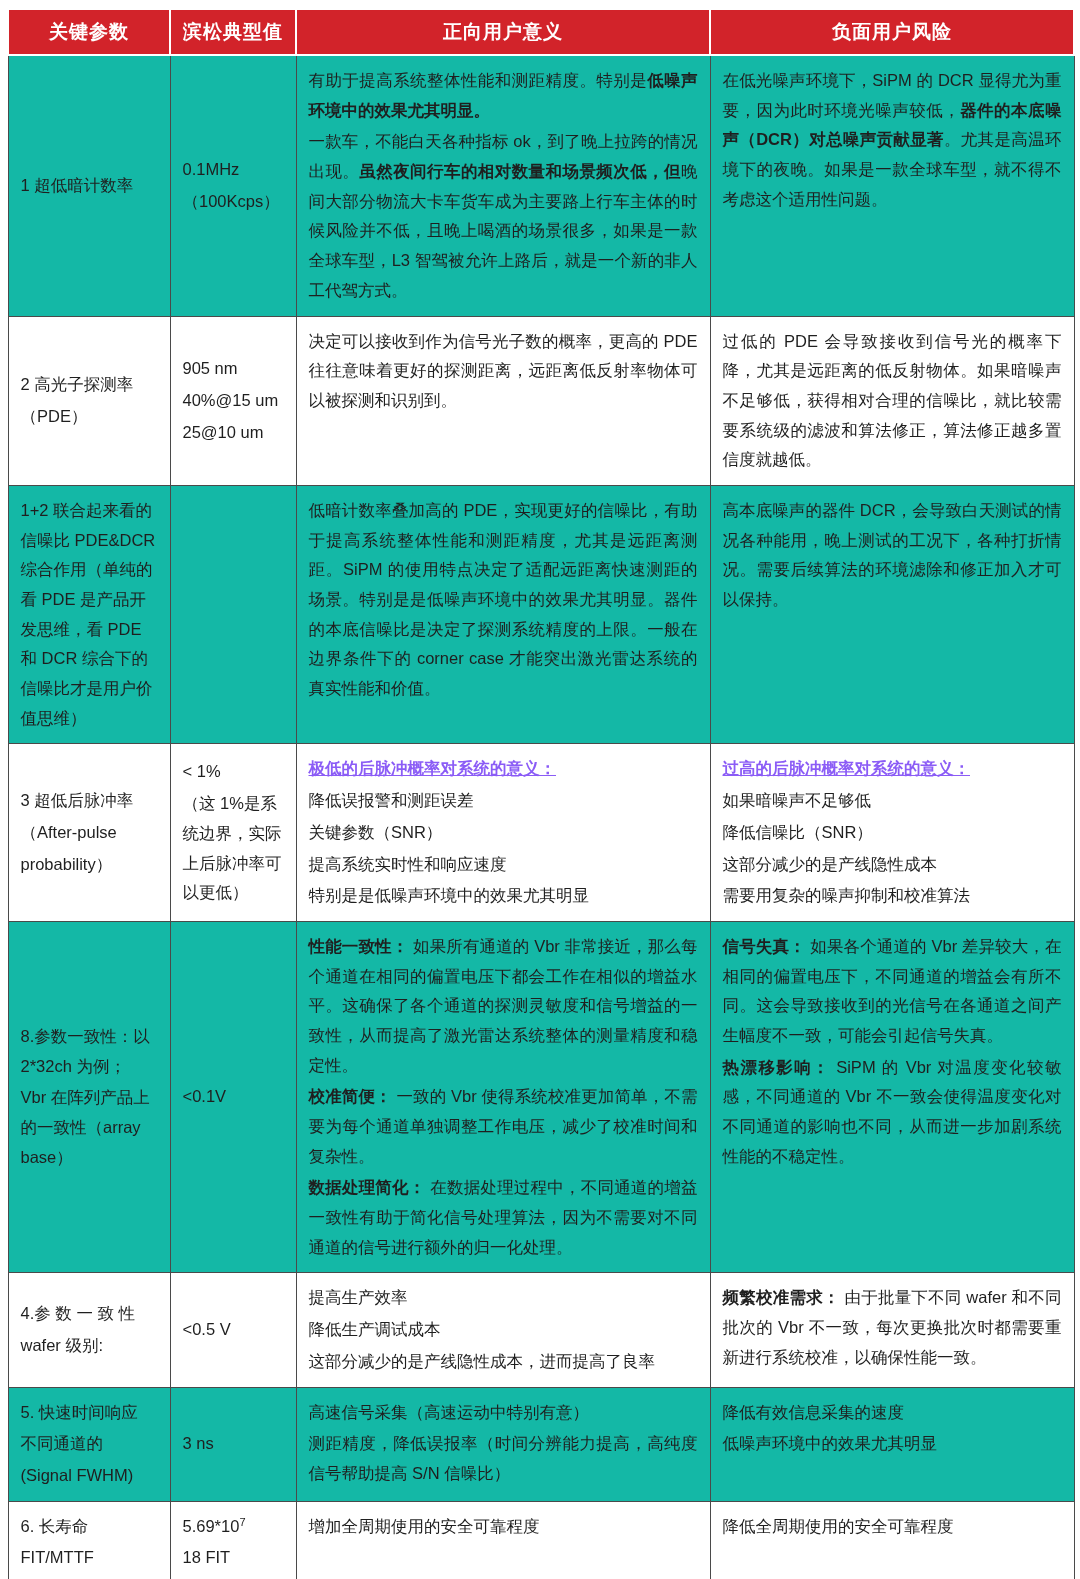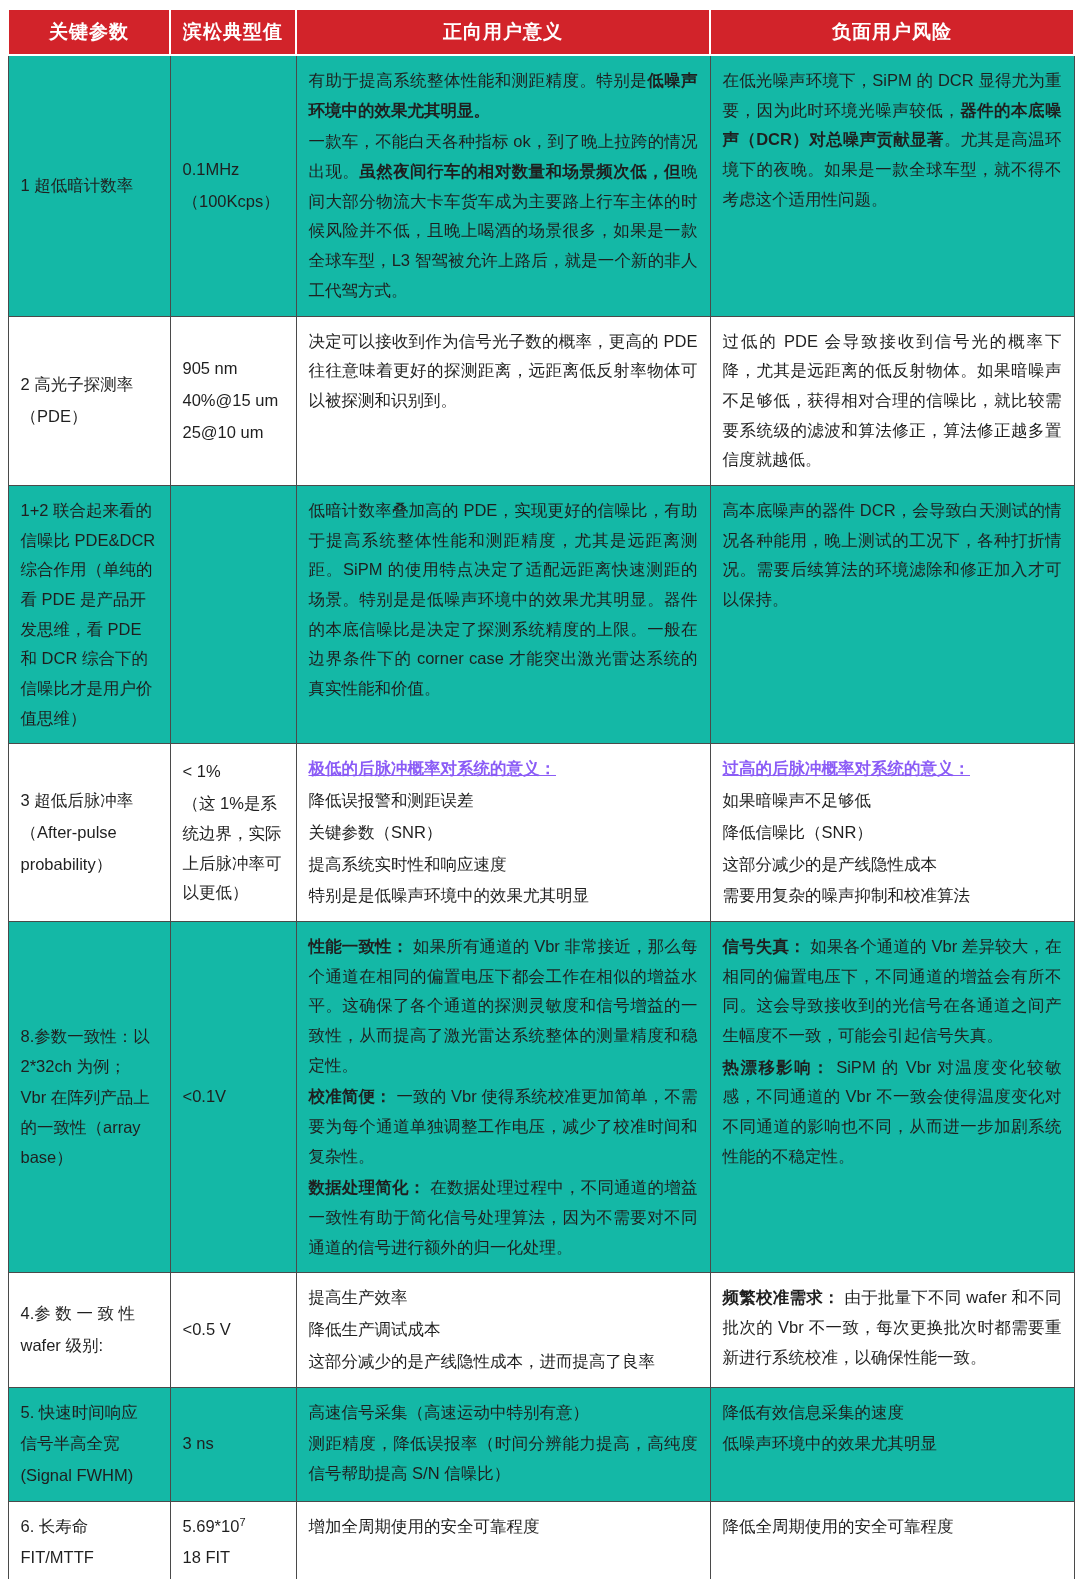--- a/index.html
+++ b/index.html
@@ -181,21 +181,21 @@
             <p><span>降低生产调试成本</span></p>
             <p><span>这部分减少的是产线隐性成本，进而提高了良率</span></p>
           </td>
           <td class="cell negative">
             <p><span class="b">频繁校准需求：</span><span> 由于批量下不同 wafer 和不同批次的 Vbr 不一致，每次更换批次时都需要重新进行系统校准，以确保性能一致。</span></p>
           </td>
         </tr>
         <tr class="pink">
           <td class="cell param">
             <p><span>5. 快速时间响应</span></p>
-            <p><span>信号半高全宽</span></p>
+            <p><span>不同通道的</span></p>
             <p><span>(Signal FWHM)</span></p>
           </td>
           <td class="cell value">
             <p><span>3 ns</span></p>
           </td>
           <td class="cell positive">
             <p><span>高速信号采集（高速运动中特别有意）</span></p>
             <p><span>测距精度，降低误报率（时间分辨能力提高，高纯度信号帮助提高 S/N 信噪比）</span></p>
           </td>
           <td class="cell negative">

